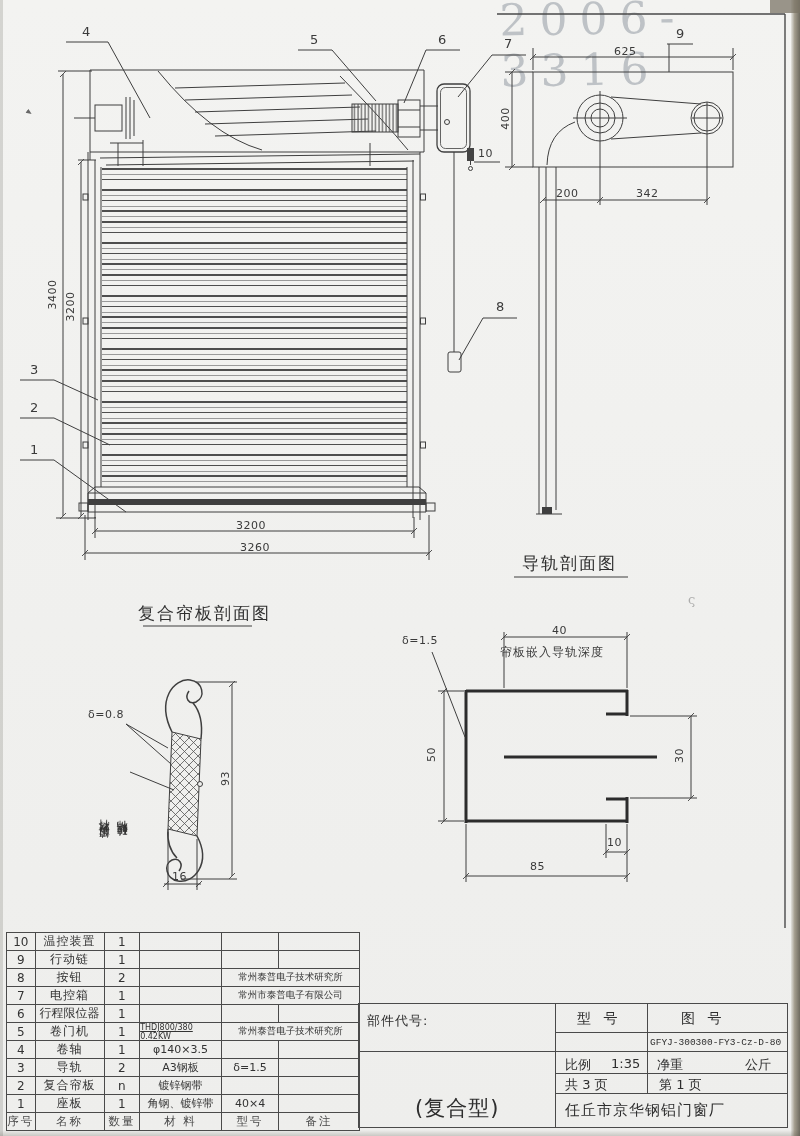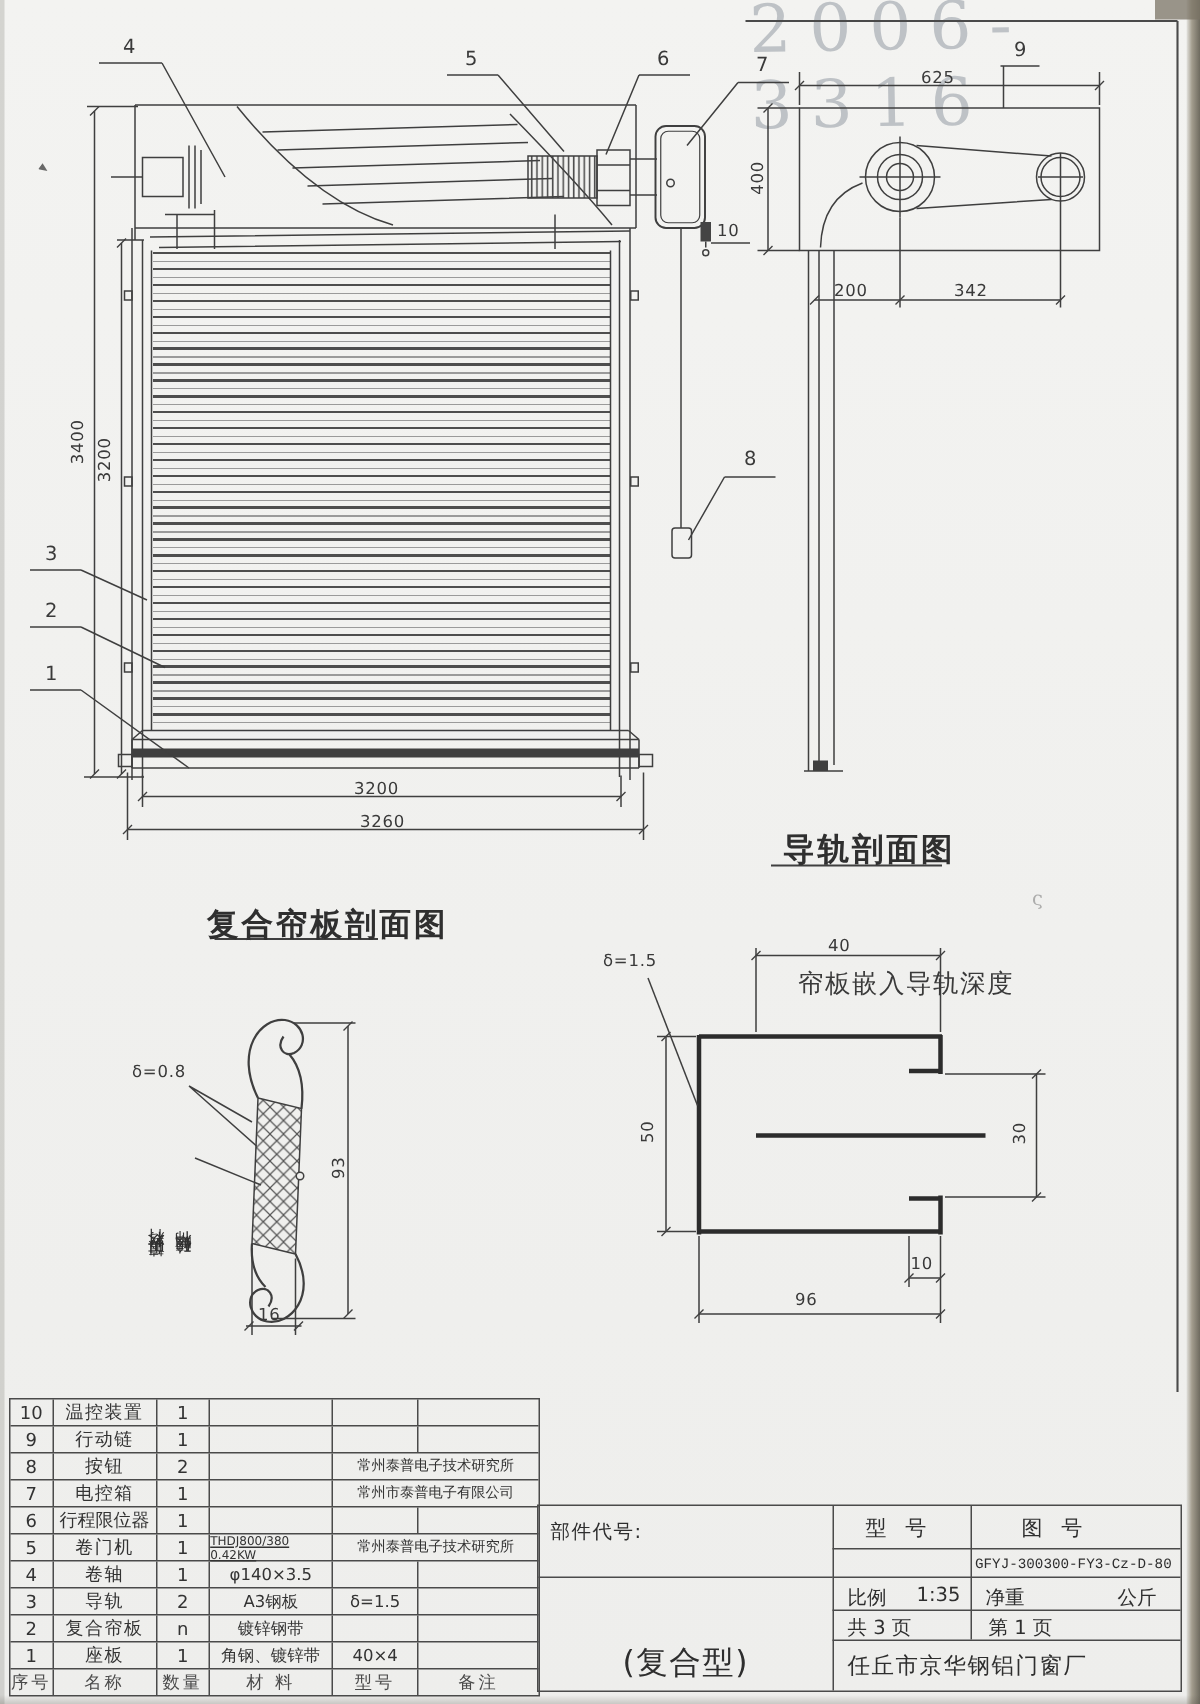--- a/index.html
+++ b/index.html
@@ -5,22 +5,22 @@
   html,body{margin:0;padding:0;background:#e8e8e6;}
   .sheet{position:relative;width:800px;height:1136px;overflow:hidden;
          background:linear-gradient(180deg,#f3f3f1 0%,#f0f0ee 55%,#eeeeec 100%);
          font-family:"DejaVu Sans","Liberation Sans",sans-serif;color:#333;}
   .overlay{position:absolute;inset:0;}
   svg.linework{position:absolute;left:0;top:0;}
   .txt{position:absolute;white-space:nowrap;color:#3a3a3a;}
   .dim{font-size:11px;letter-spacing:.5px;}
   .vdim{transform:rotate(-90deg);transform-origin:center;}
   .callout{font-size:13px;}
-  .cjk-label{font-size:21px;letter-spacing:2px;color:#2f2f2f;font-weight:bold;}
-  .small-note{font-size:17px;letter-spacing:1px;margin-left:32px;}
+  .cjk-label{font-size:17px;letter-spacing:2px;color:#2f2f2f;}
+  .small-note{font-size:12px;letter-spacing:1px;}
   .vtext{writing-mode:vertical-rl;transform:rotate(180deg);font-size:11px;letter-spacing:2px;color:#2f2f2f;}
   .stamp{position:absolute;left:500px;top:-8px;font-family:"DejaVu Serif","Liberation Serif",serif;
          font-size:44px;font-weight:500;letter-spacing:12px;color:rgba(105,115,130,0.38);
          transform:rotate(-1deg);}
   
   .slats{position:absolute;left:102px;top:168px;width:305px;height:318px;
          background:repeating-linear-gradient(180deg,
             #4e4e4e 0px,#4e4e4e 1.6px,rgba(0,0,0,0) 1.6px,rgba(0,0,0,0) 6px,
             #9a9a9a 6px,#9a9a9a 6.8px,rgba(0,0,0,0) 6.8px,rgba(0,0,0,0) 10.6px);}
   
@@ -206,21 +206,21 @@
     <span class="txt vtext" style="left:116px;top:770px;height:76px">硅酸铝棉</span>
     <span class="txt dim vdim" style="left:218px;top:772px">93</span>
     <span class="txt dim" style="left:172px;top:870px">16</span>
 
     <span class="txt dim" style="left:402px;top:634px">δ=1.5</span>
     <span class="txt dim" style="left:552px;top:624px">40</span>
     <span class="txt small-note" style="left:500px;top:644px">帘板嵌入导轨深度</span>
     <span class="txt dim vdim" style="left:424px;top:748px">50</span>
     <span class="txt dim vdim" style="left:672px;top:749px">30</span>
     <span class="txt dim" style="left:607px;top:836px">10</span>
-    <span class="txt dim" style="left:530px;top:860px">96</span>
+    <span class="txt dim" style="left:530px;top:860px">85</span>
   </div>
 
   <div class="ptable">
     <div class="prow">
         <div class="pc c-no">10</div>
         <div class="pc c-name">温控装置</div>
         <div class="pc c-qty">1</div>
         <div class="pc c-mat"></div>
         <div class="pc c-spec"></div>
         <div class="pc c-note"></div>

